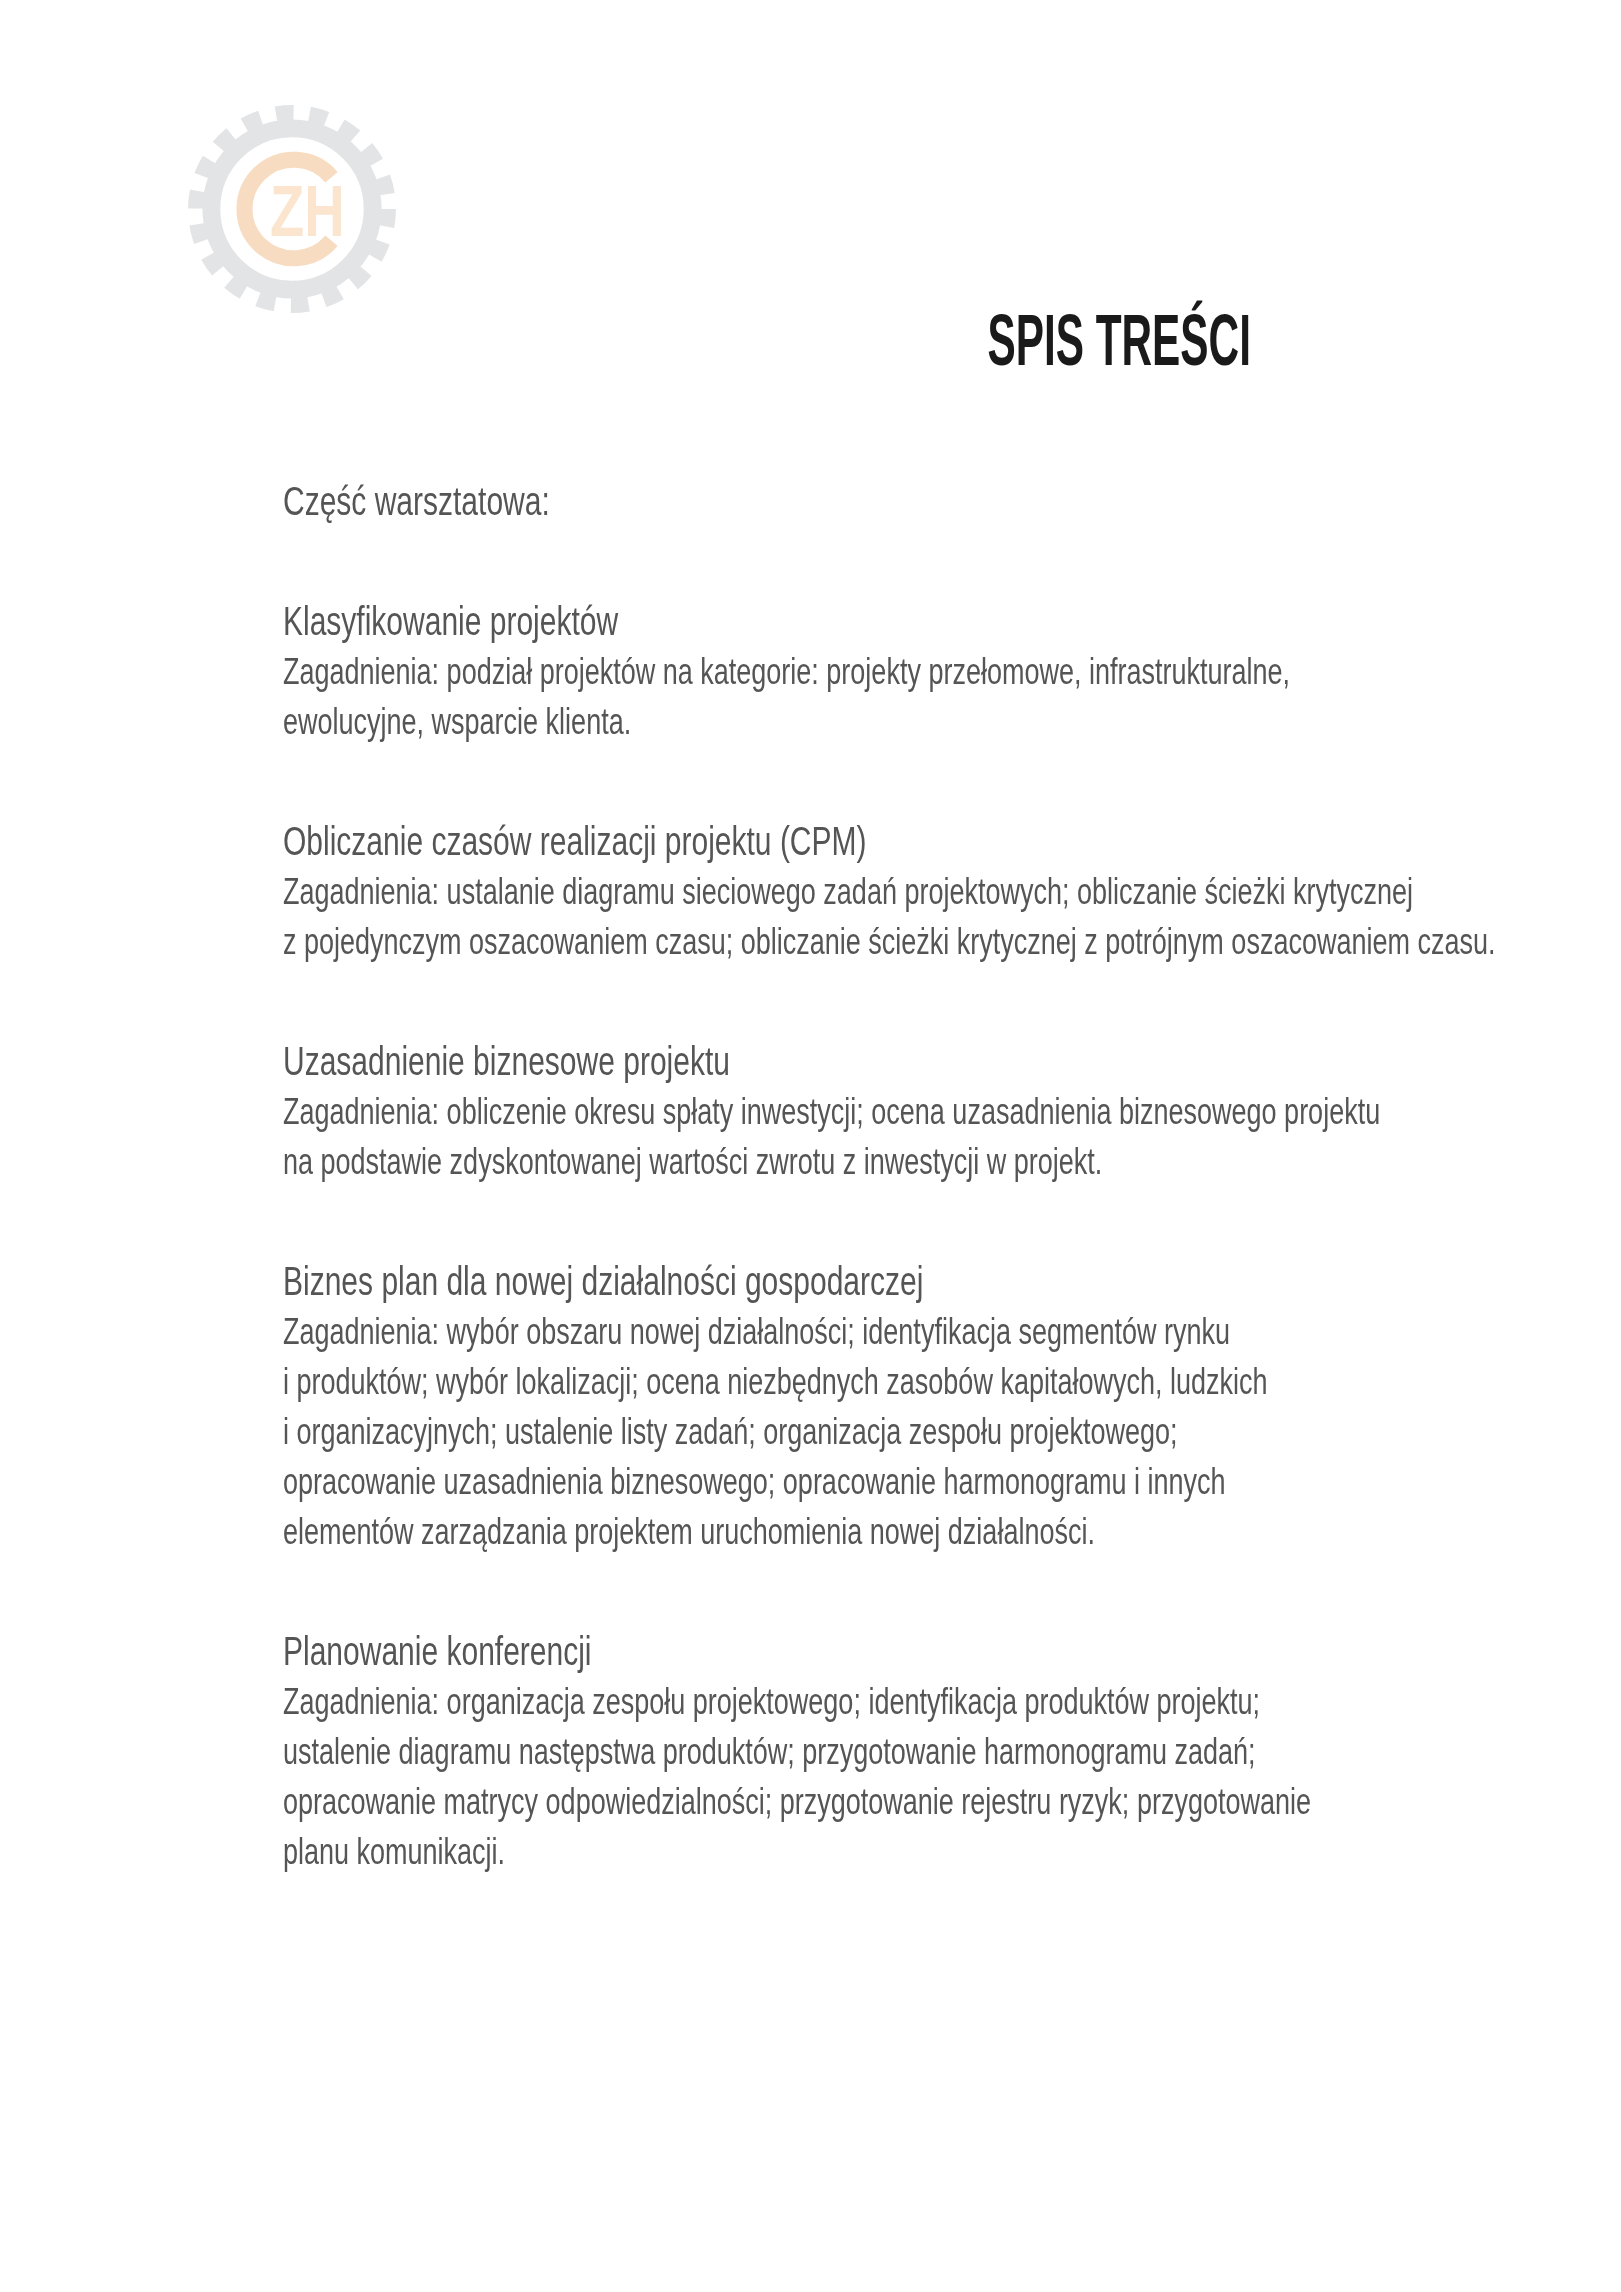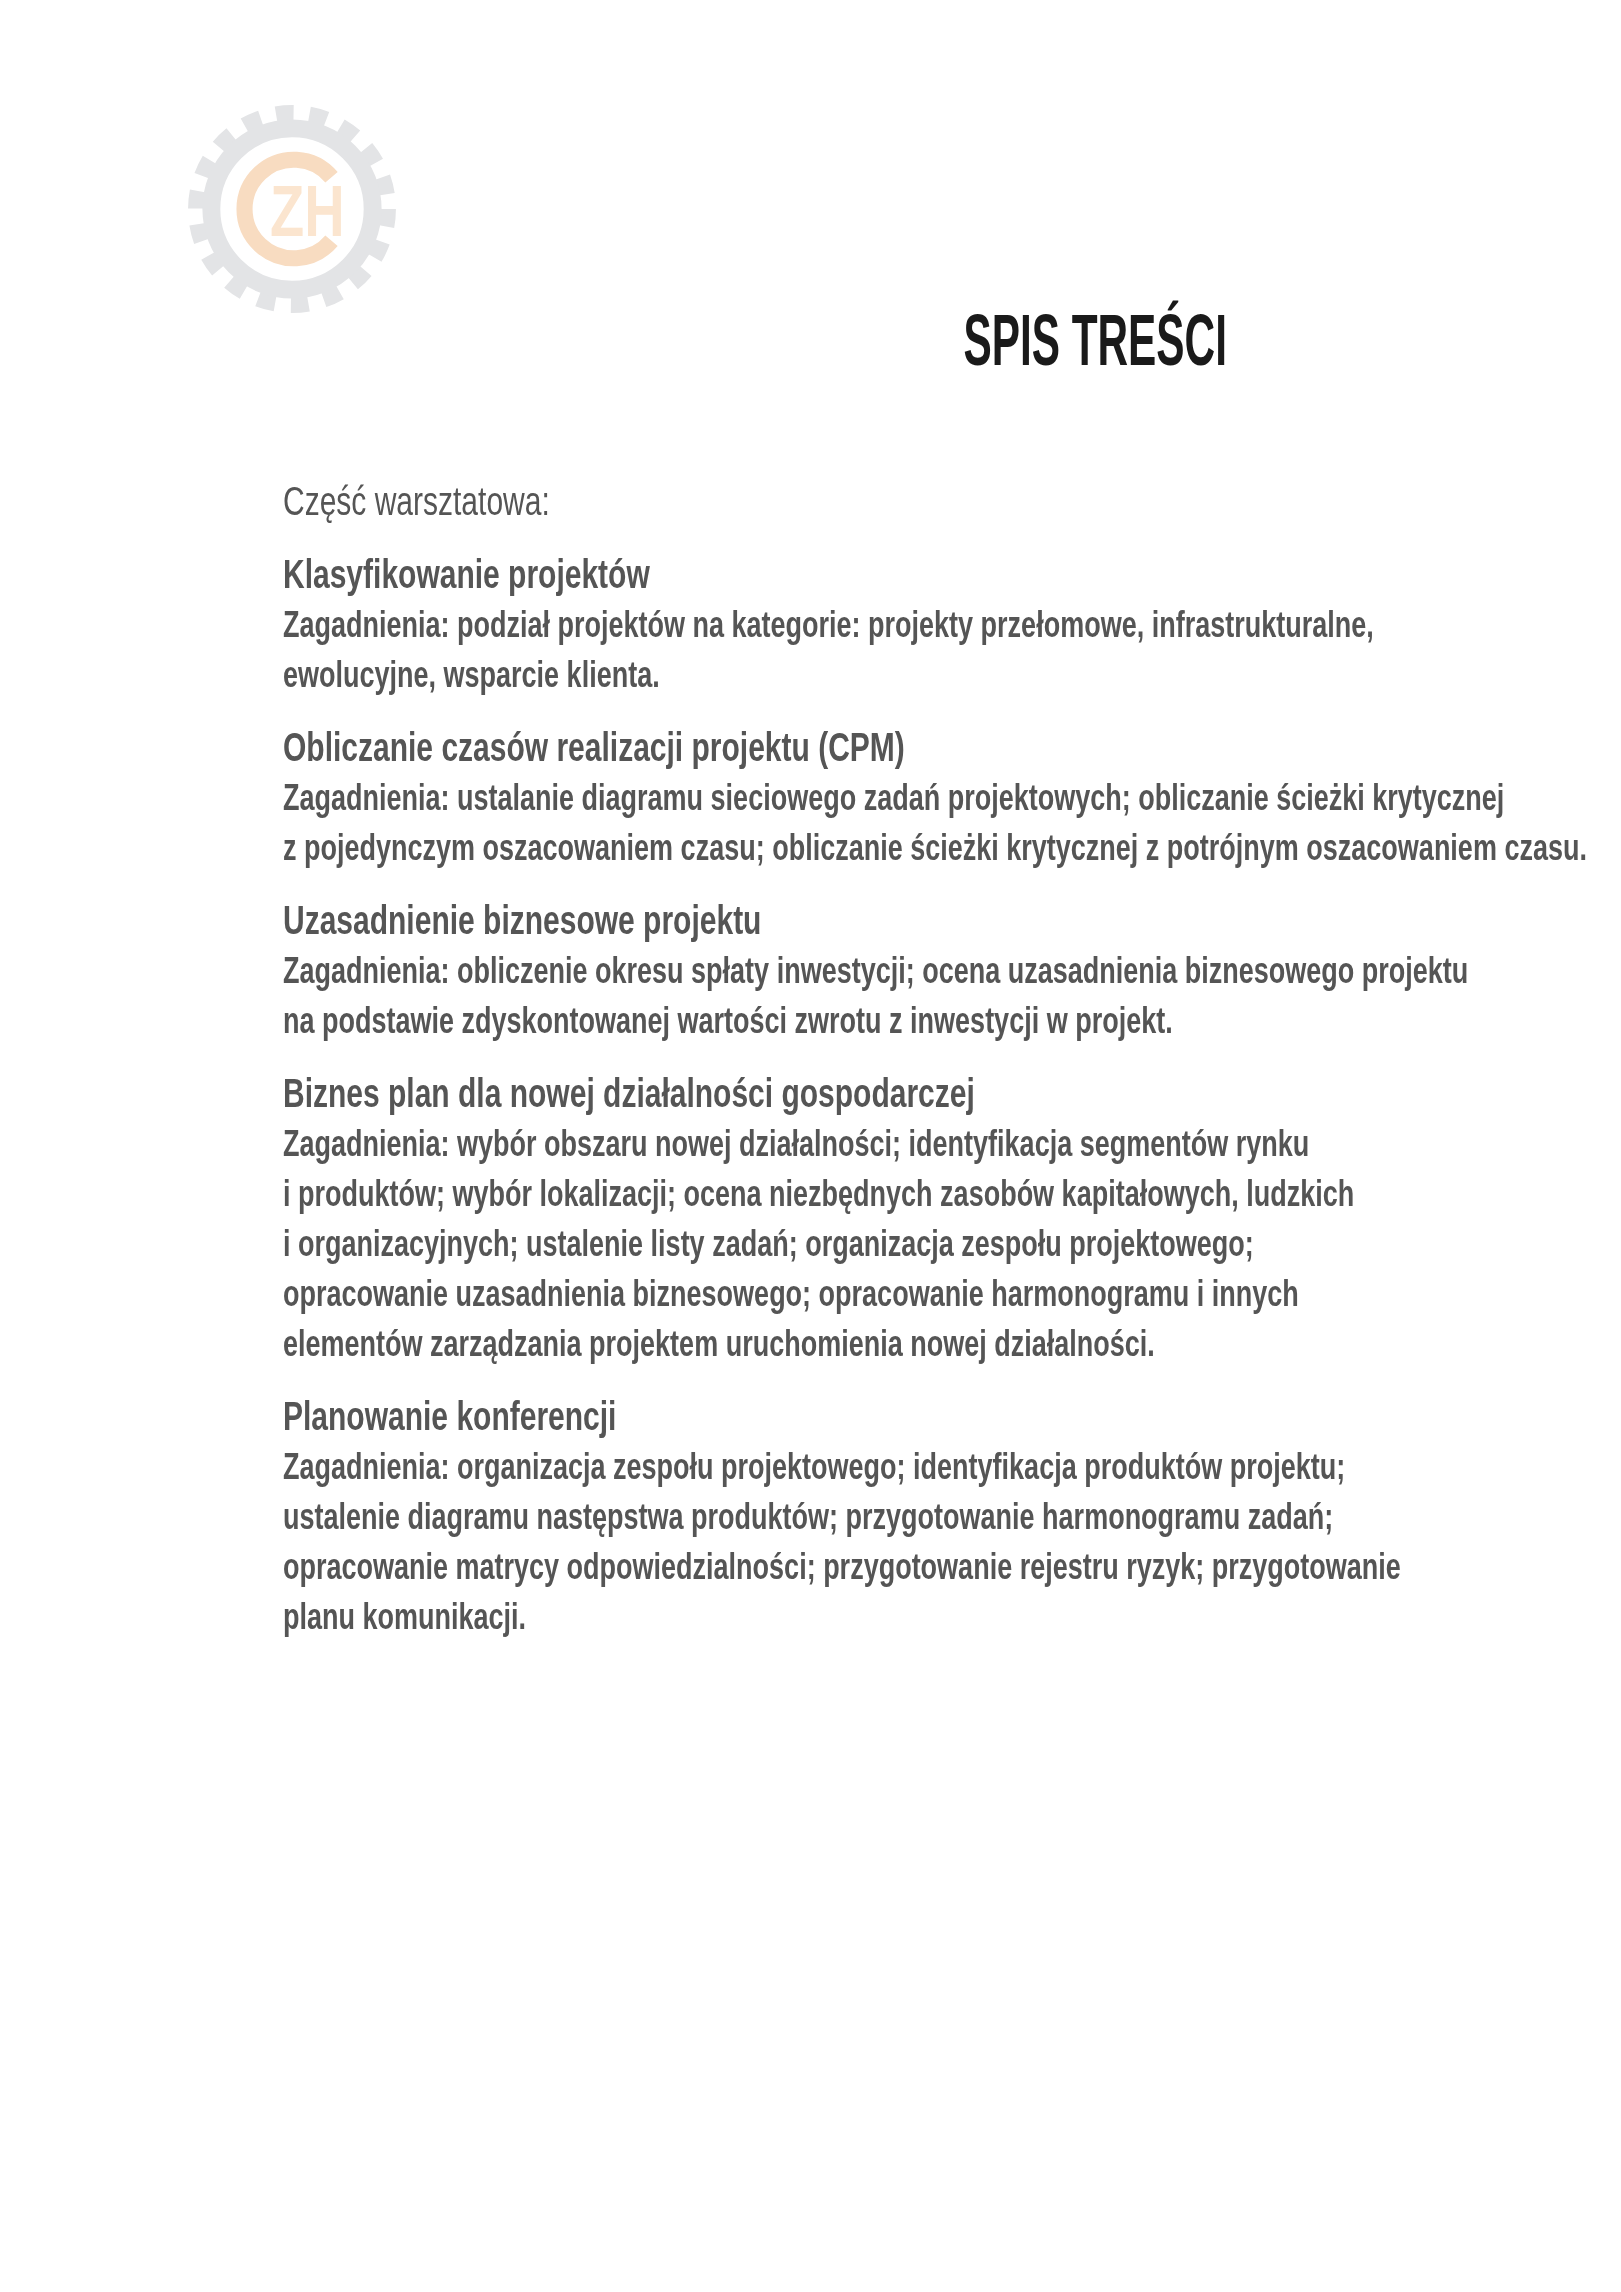--- a/index.html
+++ b/index.html
@@ -7,20 +7,21 @@
     padding: 0;
     background: #ffffff;
     overflow: hidden;
   }
   .page {
     position: relative;
     width: 1322px;
     height: 2293px;
     background: #ffffff;
     font-family: "Liberation Sans", sans-serif;
+    padding-left: 24px;
   }
   .logo {
     position: absolute;
     left: 180px;
     top: 97px;
     width: 224px;
     height: 224px;
   }
   .title-wrap {
     position: absolute;
@@ -51,21 +52,21 @@
   .cx {
     transform: scaleX(0.75);
     transform-origin: 0 0;
     width: 1755px;
     color: #555555;
   }
   .intro {
     font-size: 40px;
     line-height: 52px;
   }
-  .sec { margin-top: 21px; font-weight: bold; }
+  .sec { margin-top: 68px; }
   .h {
     font-size: 40px;
     line-height: 52px;
     white-space: pre-line;
   }
   .b {
     font-size: 36px;
     line-height: 50px;
     white-space: pre-line;
   }

